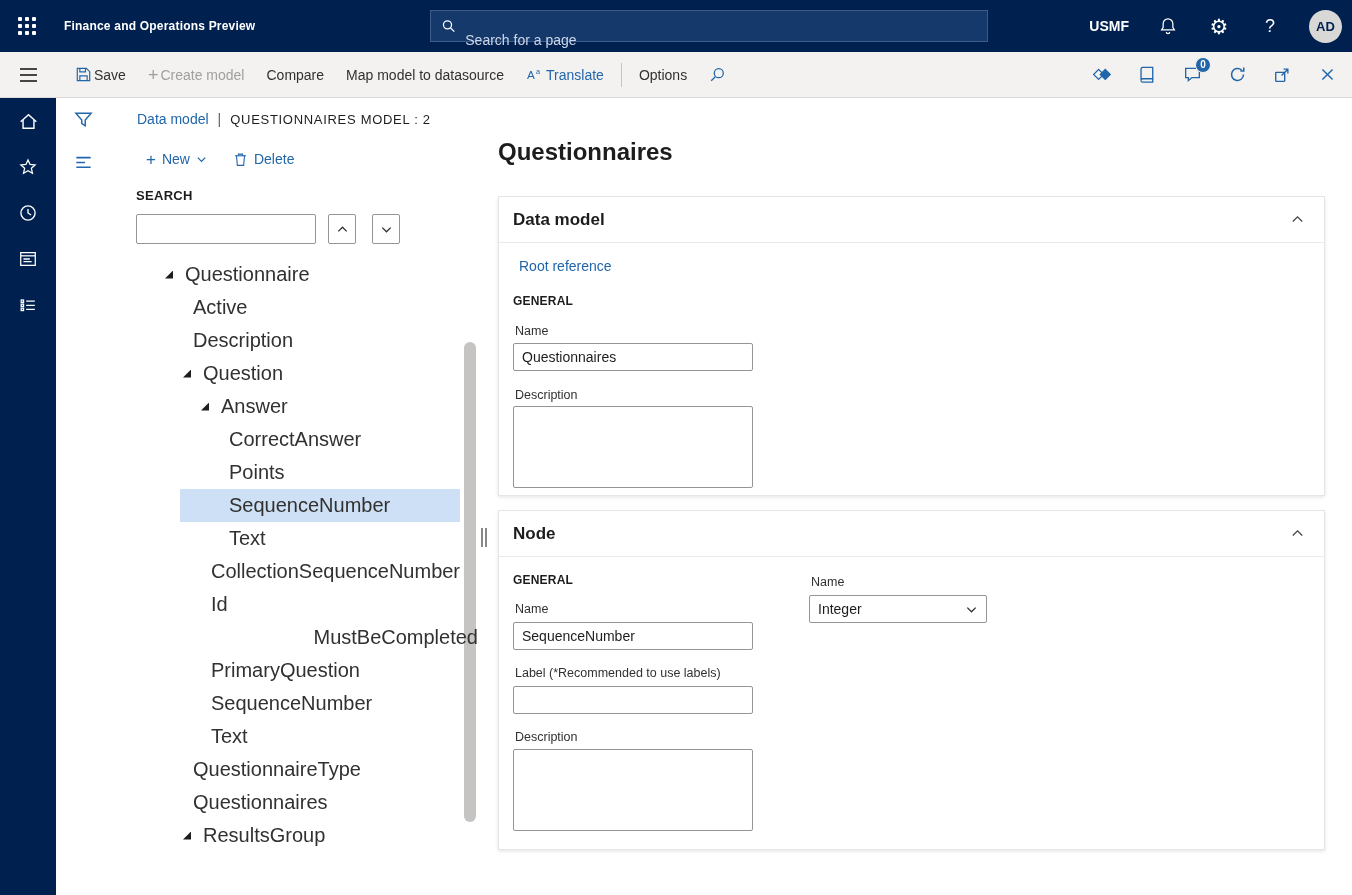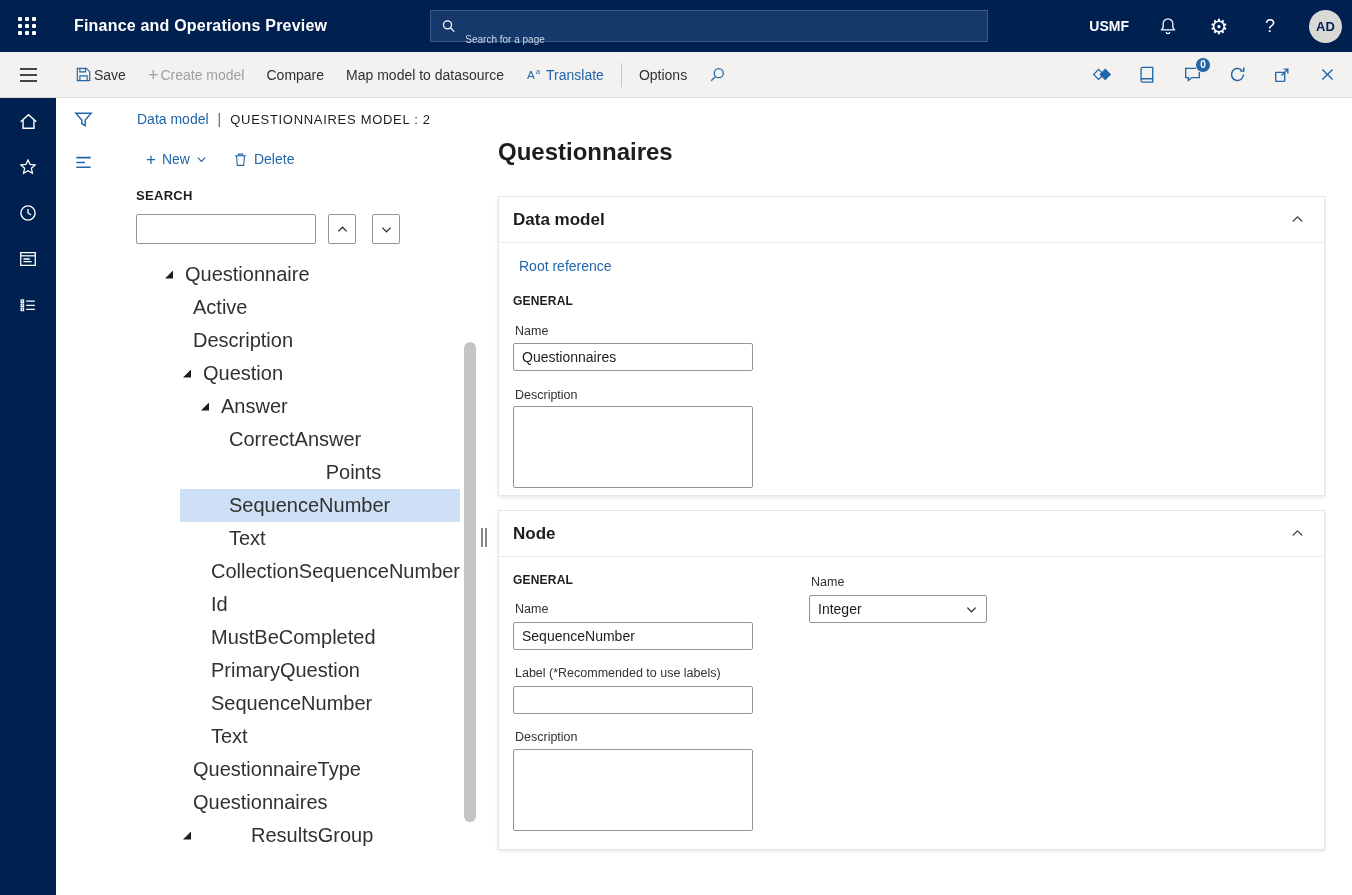--- a/index.html
+++ b/index.html
@@ -5,25 +5,25 @@
   * { margin:0; padding:0; box-sizing:border-box; }
   html,body { width:1352px; height:895px; overflow:hidden;
     font-family:"Liberation Sans","DejaVu Sans",sans-serif; background:#fff; }
 
   
   .topbar { position:absolute; left:0; top:0; width:1352px; height:52px;
     background:#002050; display:flex; align-items:center; color:#fff; z-index:30; }
   .waffle-btn { width:54px; height:52px; display:flex; align-items:center; justify-content:center; cursor:pointer; }
   .waffle { display:grid; grid-template-columns:repeat(3,4px); grid-template-rows:repeat(3,4px); gap:3px; }
   .waffle i { width:4px; height:4px; background:#fff; border-radius:1px; }
-  .tb-title { font-size:16px; font-weight:700; margin-left:20px; letter-spacing:.2px; }
+  .tb-title { font-size:12px; font-weight:700; margin-left:10px; letter-spacing:.2px; }
   .tb-search { position:absolute; left:430px; top:10px; width:558px; height:32px;
     background:#16396b; border:1px solid #3a5c8c; display:flex; align-items:center; padding:0 10px; }
   .tb-search input { background:transparent; border:none; outline:none; color:#f9a8d4;
-    font-size:10px; margin-left:9px; width:100%; font-family:inherit;margin-top:27px; }
+    font-size:14px; margin-left:9px; width:100%; font-family:inherit;margin-top:27px; }
   .tb-search input::placeholder { color:#ccd6e6; }
   .tb-right { position:absolute; right:10px; top:0; height:52px; display:flex; align-items:center; gap:27px; }
   .tb-company { font-size:14px; font-weight:700; cursor:pointer; }
   .tb-icon { width:24px; height:24px; display:flex; align-items:center; justify-content:center; cursor:pointer; }
   .gear-glyph { font-size:21px; line-height:1; }
   .help-glyph { font-size:18px; font-weight:400; }
   .avatar { width:33px; height:33px; border-radius:50%; background:#d8d8d6; color:#002050;
     font-size:13px; font-weight:700; display:flex; align-items:center; justify-content:center; cursor:pointer; }
 
   
@@ -350,54 +350,54 @@
         <span class="tri"></span>
         <span>Question</span>
       </div>
       <div class="tree-row" style="padding-left: 91px;">
         <span class="tri"></span>
         <span>Answer</span>
       </div>
       <div class="tree-row" style="padding-left: 119px;">
         <span>CorrectAnswer</span>
       </div>
-      <div class="tree-row" style="padding-left: 119px; justify-content: center;">
+      <div class="tree-row" style="padding-left: 119px;">
         <span>Points</span>
       </div>
       <div class="tree-row selected" style="padding-left: 119px;">
         <span>SequenceNumber</span>
       </div>
       <div class="tree-row" style="padding-left: 119px;">
         <span>Text</span>
       </div>
       <div class="tree-row" style="padding-left: 101px;">
         <span>CollectionSequenceNumber</span>
       </div>
       <div class="tree-row" style="padding-left: 101px;">
         <span>Id</span>
       </div>
-      <div class="tree-row" style="padding-left: 101px;">
+      <div class="tree-row" style="padding-left: 101px; justify-content: flex-end;">
         <span>MustBeCompleted</span>
       </div>
       <div class="tree-row" style="padding-left: 101px;">
         <span>PrimaryQuestion</span>
       </div>
       <div class="tree-row" style="padding-left: 101px;">
         <span>SequenceNumber</span>
       </div>
       <div class="tree-row" style="padding-left: 101px;">
         <span>Text</span>
       </div>
       <div class="tree-row" style="padding-left: 83px;">
         <span>QuestionnaireType</span>
       </div>
       <div class="tree-row" style="padding-left: 83px;">
         <span>Questionnaires</span>
       </div>
-      <div class="tree-row" style="padding-left: 73px; gap: 48px;">
+      <div class="tree-row" style="padding-left: 73px;">
         <span class="tri"></span>
         <span>ResultsGroup</span>
       </div>
     </div>
 
   <div class="vscroll"></div>
   <div class="splitter">
       <i></i>
       <i></i>
     </div>

